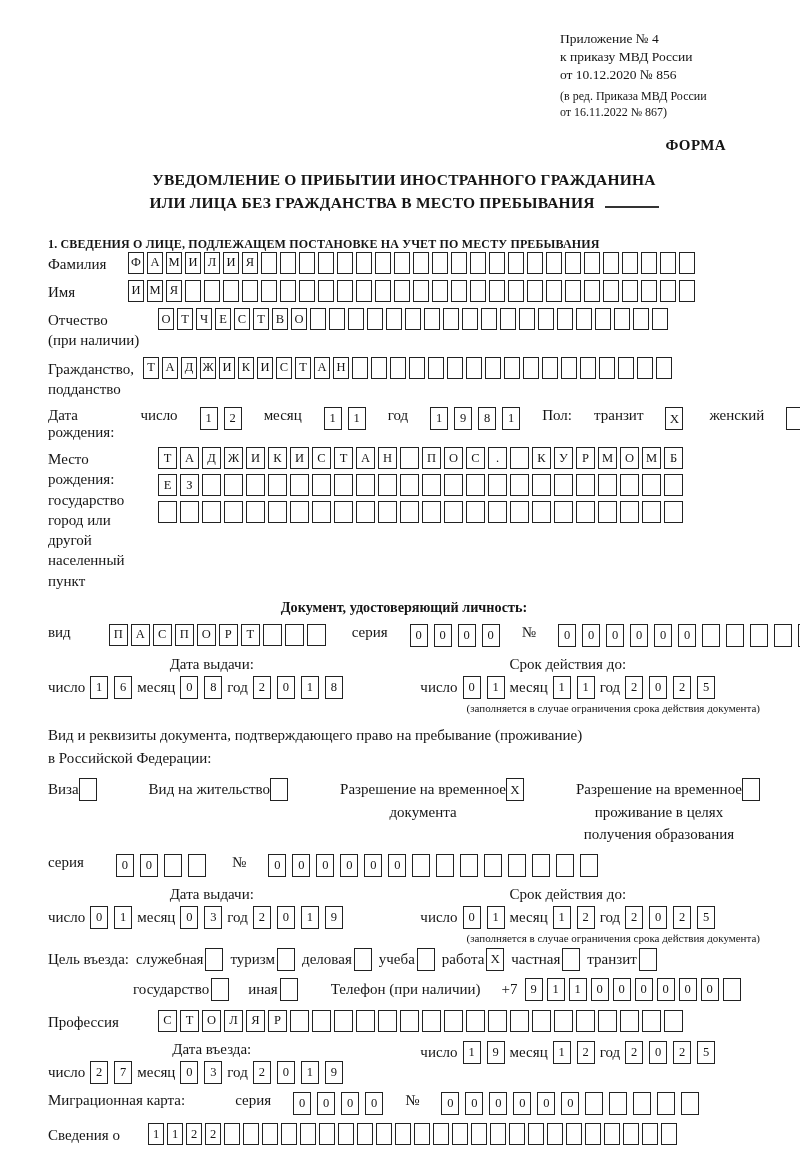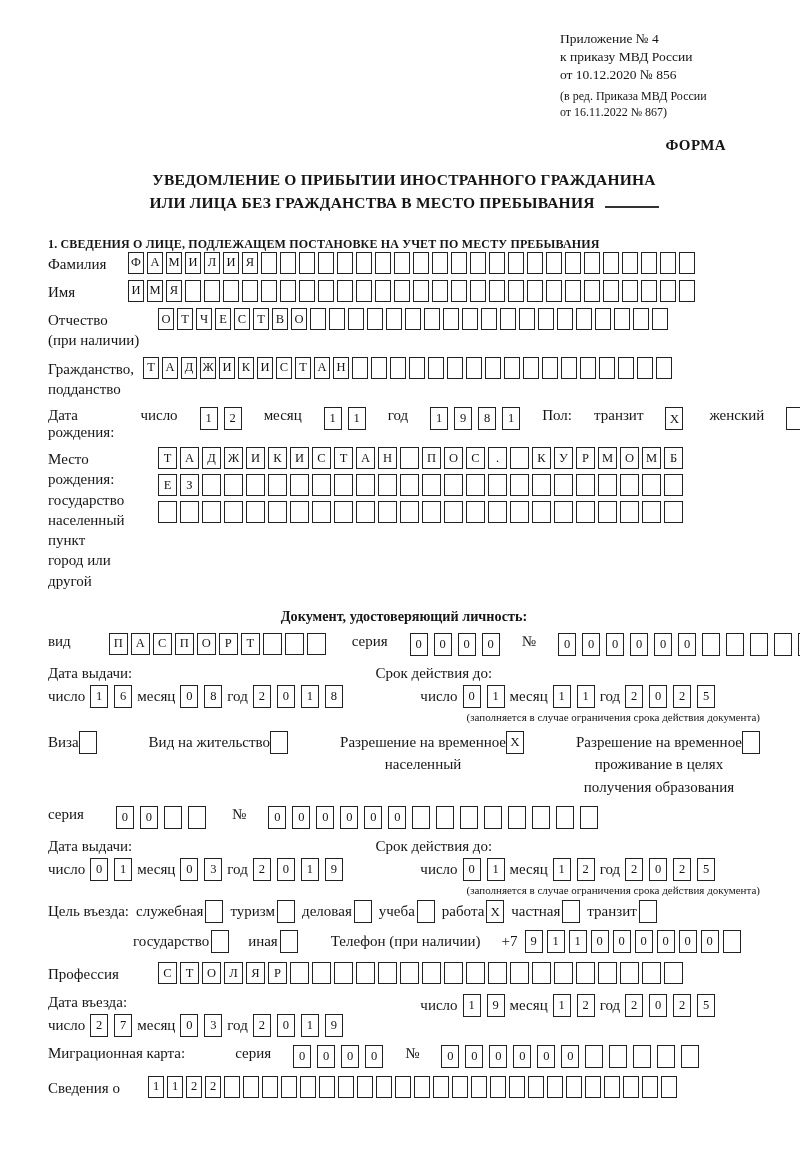--- a/index.html
+++ b/index.html
@@ -35,25 +35,25 @@
   .cells.wide .cell { width: 19px; }
   .cells.date { gap: 6px; }
   .cells.date .cell { width: 18px; height: 23px; }
   .cells.cb .cell { width: 18px; height: 23px; font-size: 13px; }
 
   .inline-row { display: flex; align-items: flex-start; gap: 22px; margin-top: 8px; flex-wrap: nowrap; }
   .inline-row .sp { margin-left: 4px; }
 
   .stack { display: flex; flex-direction: column; gap: 5px; }
 
-  .center-bold { text-align: center; font-weight: bold; font-size: 14.2px; margin-top: 17px; }
+  .center-bold { text-align: center; font-weight: bold; font-size: 14.2px; margin-top: 8px; }
 
   .dates { display: flex; margin-top: 9px; }
   .col-l { width: 46%; } .col-r { width: 54%; }
-  .d-head { margin-bottom: 3px; }
+  .d-head { text-align: center; margin-bottom: 3px; }
   .d-fields { display: flex; align-items: center; gap: 5px; }
   .note-r { text-align: right; font-size: 11px; margin-top: 3px; }
 
   .intro { margin-top: 10px; line-height: 1.55; }
 
   .permits { display: flex; justify-content: space-between; align-items: flex-start; margin-top: 8px; }
   .permit { display: flex; align-items: flex-start; }
   .permit .one-line { padding-top: 3px; }
   .plabel { text-align: center; line-height: 1.5; }
 
@@ -264,22 +264,22 @@
     <span class="sp">женский</span>
     <span class="cells cb">
         <span class="cell"></span>
       </span>
   </div>
 
   <div class="row">
     <div class="lbl w110">
       <div>Место рождения:</div>
       <div>государство</div>
+      <div>город или другой</div>
       <div>населенный пункт</div>
-      <div>город или другой</div>
     </div>
     <div class="stack">
       <div class="cells wide">
           <span class="cell">Т</span>
           <span class="cell">А</span>
           <span class="cell">Д</span>
           <span class="cell">Ж</span>
           <span class="cell">И</span>
           <span class="cell">К</span>
           <span class="cell">И</span>
@@ -436,38 +436,42 @@
             <span class="cell">2</span>
             <span class="cell">0</span>
             <span class="cell">2</span>
             <span class="cell">5</span>
           </span>
       </div>
     </div>
   </div>
   <div class="note-r">(заполняется в случае ограничения срока действия документа)</div>
 
+  <div class="intro">
+    <div>Вид и реквизиты документа, подтверждающего право на пребывание (проживание)</div>
+    <div>в Российской Федерации:</div>
+  </div>
 
   <div class="permits">
     <div class="permit">
       <span class="one-line">Виза</span>
       <span class="cells cb">
           <span class="cell"></span>
         </span>
     </div>
     <div class="permit">
       <span class="one-line">Вид на жительство</span>
       <span class="cells cb">
           <span class="cell"></span>
         </span>
     </div>
     <div class="permit">
       <span class="plabel">
         <div>Разрешение на временное</div>
-        <div>населенный</div>
+        <div>документа</div>
       </span>
       <span class="cells cb">
           <span class="cell">X</span>
         </span>
     </div>
     <div class="permit">
       <span class="plabel">
         <div>Разрешение на временное</div>
         <div>проживание в целях</div>
         <div>получения образования</div>

